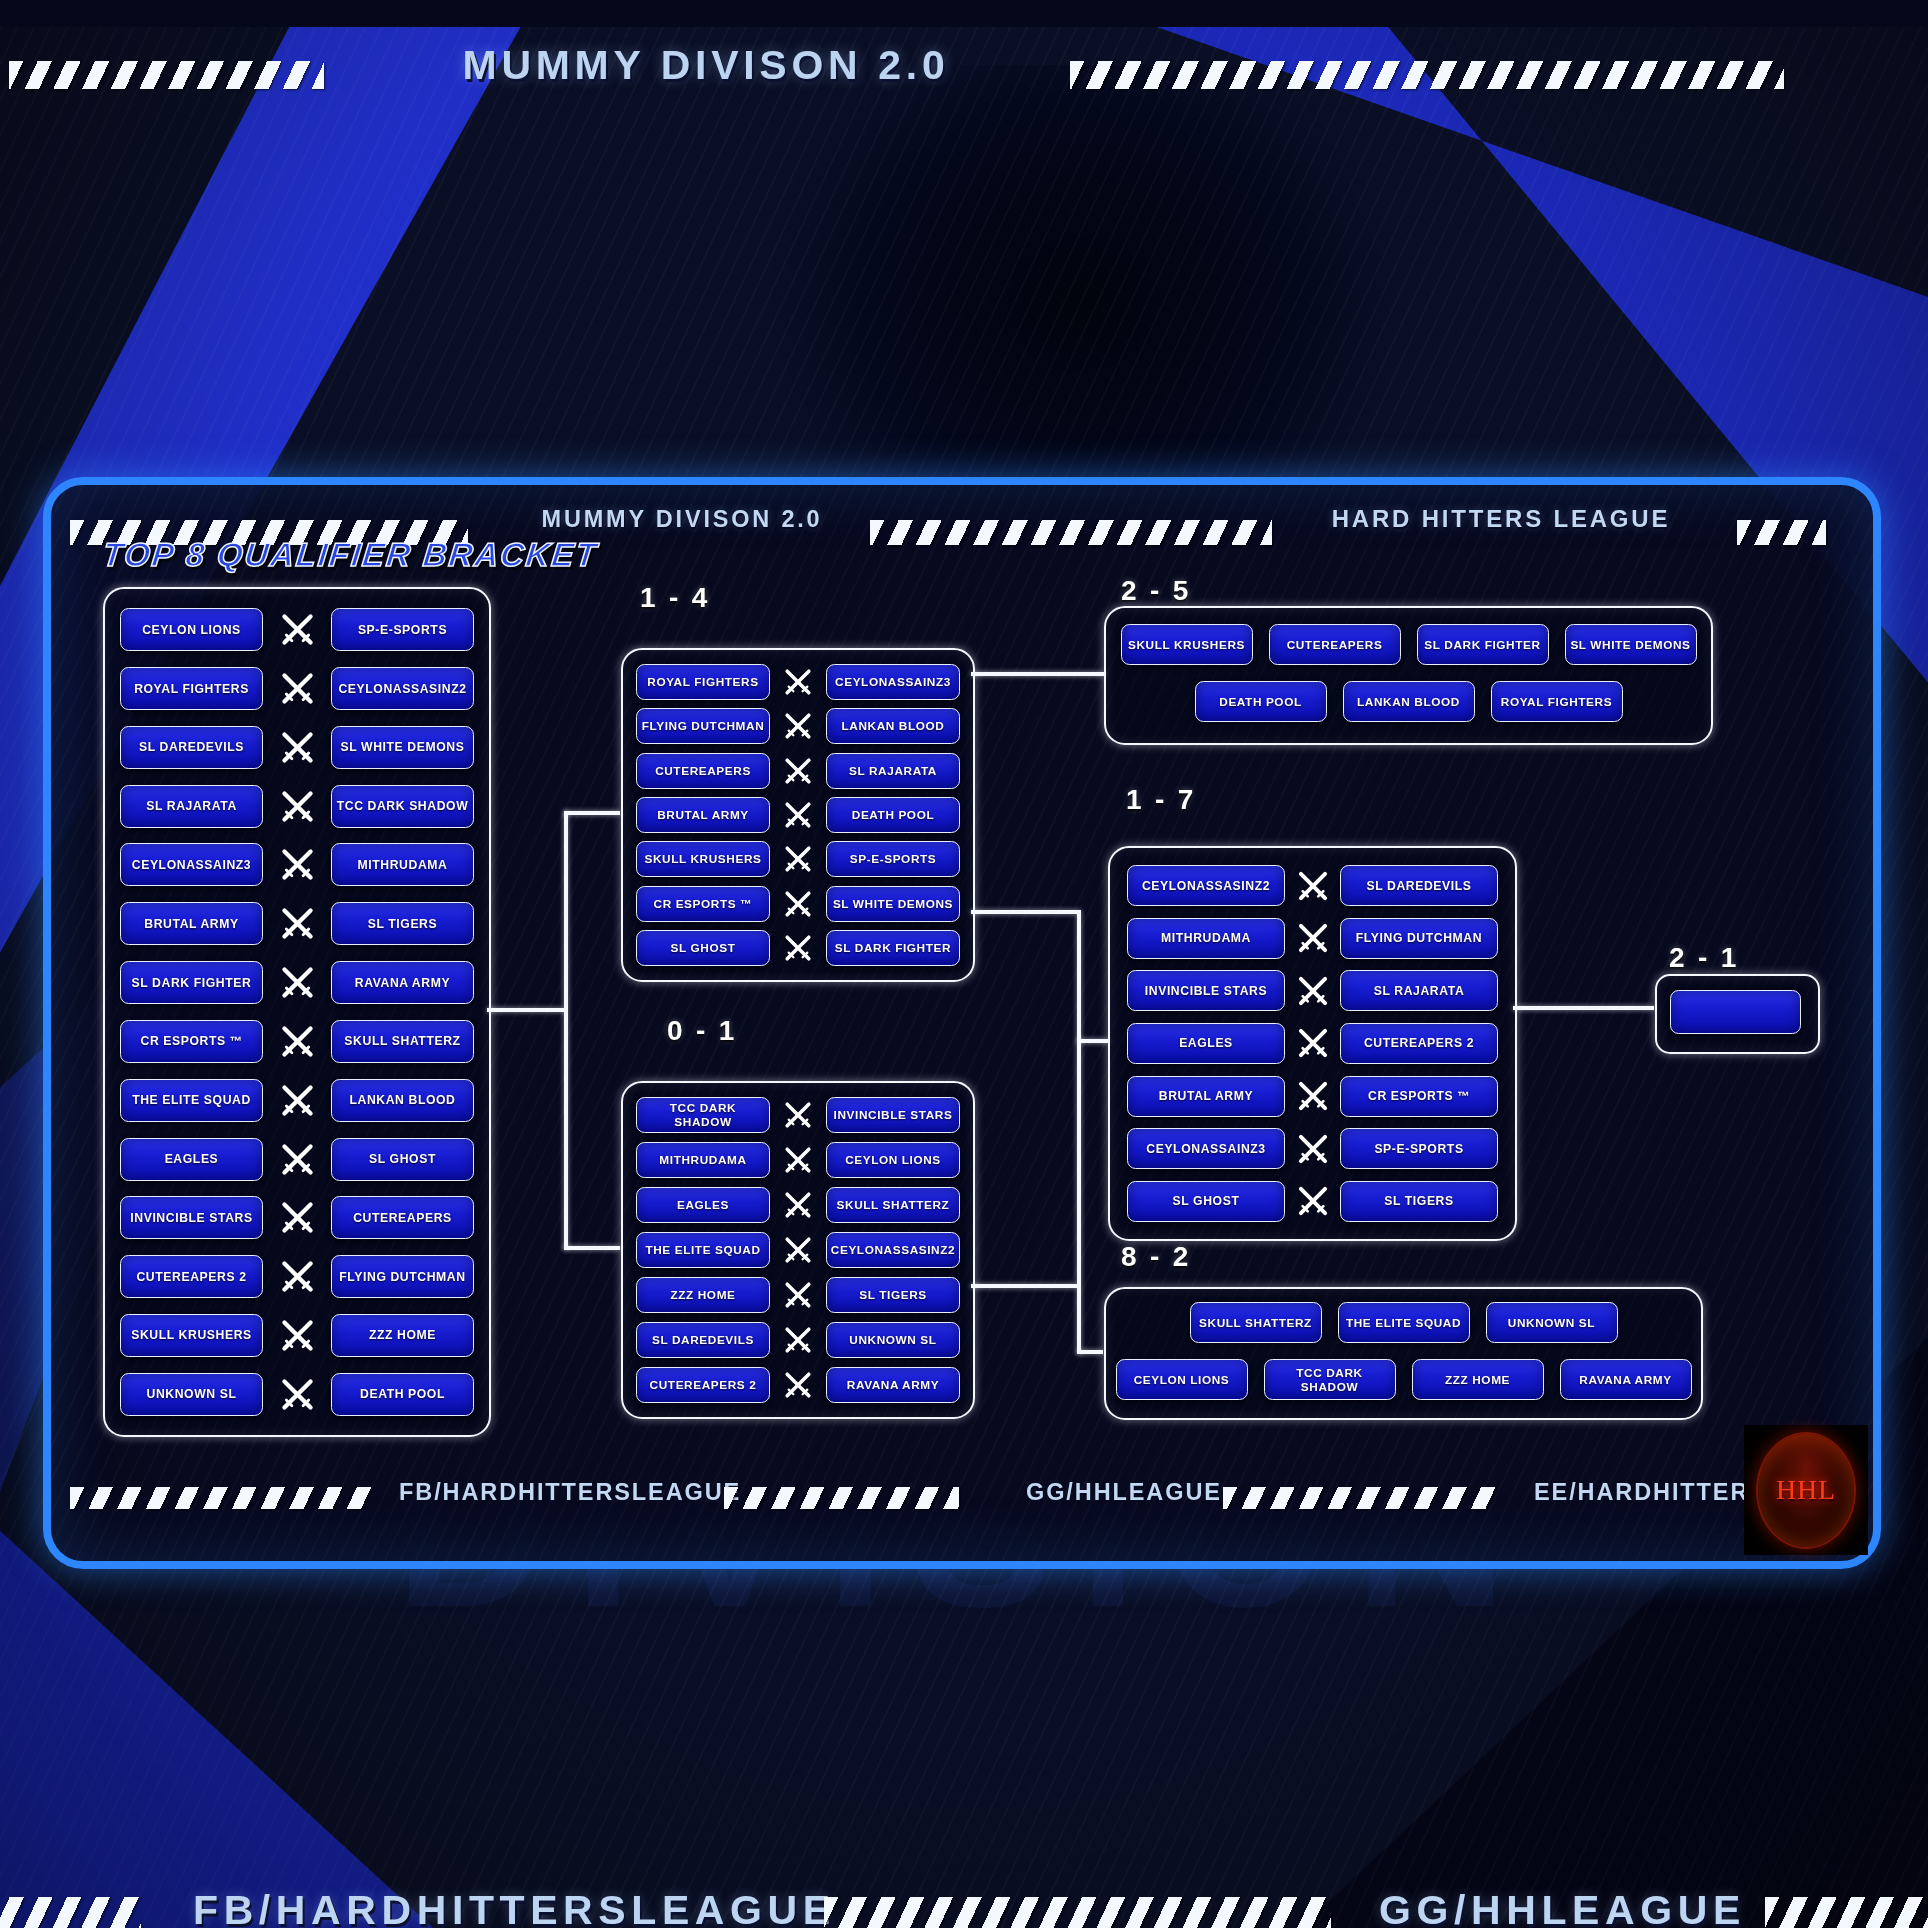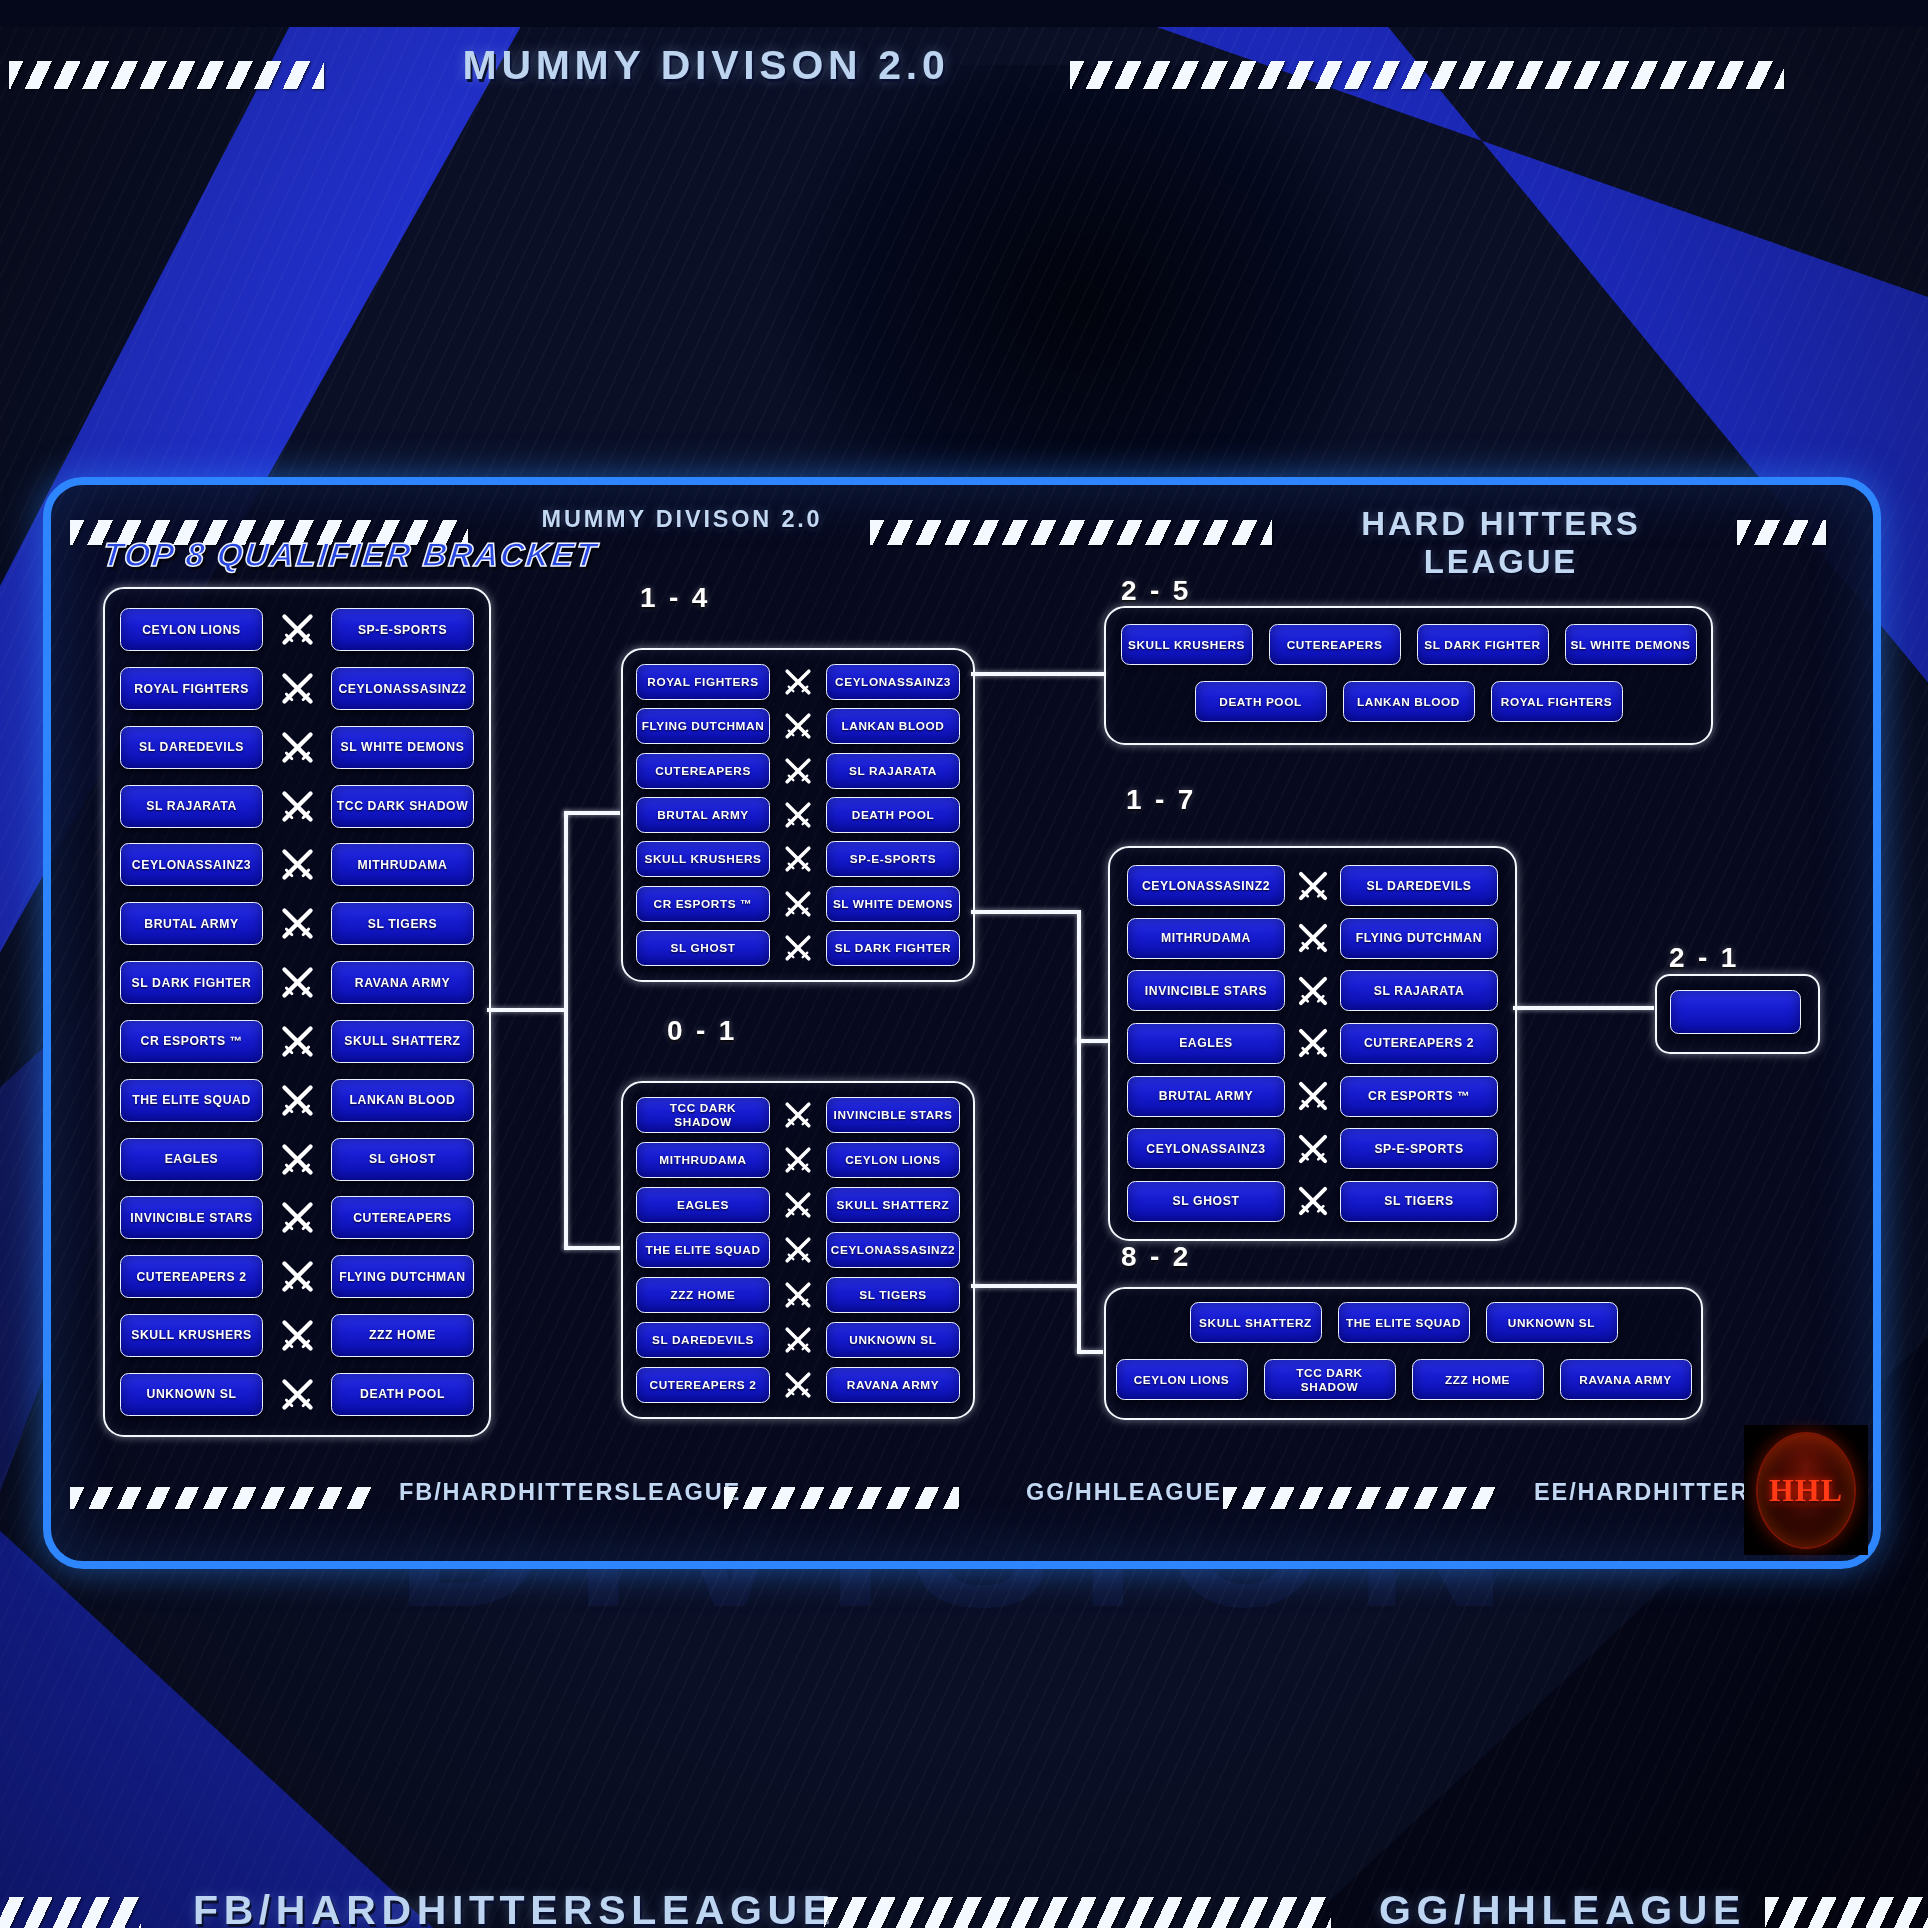--- a/index.html
+++ b/index.html
@@ -64,21 +64,21 @@
   
   .pf-text{font-size:23.5px;font-weight:bold;color:#c3d8f2;letter-spacing:1.9px;text-align:center;
            text-shadow:0.9px 1.9px 0 #060a20;}
   
   .logo-box{position:absolute;left:1693px;top:940px;width:124px;height:130px;background:#000;
             display:flex;align-items:center;justify-content:center;}
   .logo-oval{width:96px;height:113px;border-radius:50%;border:2.8px solid #7a1504;
              background:radial-gradient(ellipse at 50% 32%,#6b1205 0%,#2a0602 55%,#000 78%);
              box-shadow:0 0 17px rgba(255,40,0,.4), inset 0 0 21px rgba(255,70,0,.55);
              display:flex;align-items:center;justify-content:center;}
-  .logo-text{font-family:"Liberation Serif",serif;font-size:32px;font-weight:bold;color:#ff3a14;
+  .logo-text{font-family:"Liberation Serif",serif;font-size:28px;font-weight:normal;color:#ff3a14;
              letter-spacing:0.9px;text-shadow:0 0 8.5px #ff2200,0 1.9px 1.9px #000;}
   
   .bf-text{position:absolute;font-size:41px;font-weight:bold;color:#bdd5f0;letter-spacing:5.6px;text-align:center;
            text-shadow:1.9px 2.8px 0 #0a1030,0 0 11.3px rgba(160,200,255,.3);}
   .bf-str{position:absolute;height:34px;}
 </style>
 </head>
 <body>
 
 <svg width="0" height="0" style="position:absolute">
@@ -114,21 +114,21 @@
   <div class="stripes ts-l"></div>
   <div class="top-title">MUMMY DIVISON 2.0</div>
   <div class="stripes ts-r"></div>
 
   <div class="panel">
     <div class="inner-hatch"></div>
 
     <div class="p-abs stripes" style="left:19px;top:35px;width:398px;height:25.4px;"></div>
     <div class="p-abs ph-text" style="left:490px;top:21px;width:282px;font-size:23.5px;">MUMMY DIVISON 2.0</div>
     <div class="p-abs stripes" style="left:819px;top:35px;width:402px;height:24.5px;"></div>
-    <div class="p-abs ph-text" style="left:1276px;top:20px;width:348px;font-size:33px;">HARD HITTERS LEAGUE</div>
+    <div class="p-abs ph-text" style="left:1276px;top:20px;width:348px;font-size:24px;">HARD HITTERS LEAGUE</div>
     <div class="p-abs stripes" style="left:1686px;top:35px;width:89px;height:24.5px;"></div>
 
     <div class="p-abs qual-title" style="left:52px;top:51px;">TOP 8 QUALIFIER BRACKET</div>
 
     <div class="cont qual" style="left:52px;top:102px;width:384px;height:846px;">
       <div class="rows">
 
           <div class="mrow">
             <div class="team">CEYLON LIONS</div>
             <svg class="swords" width="41" height="41" viewBox="0 0 44 44">

